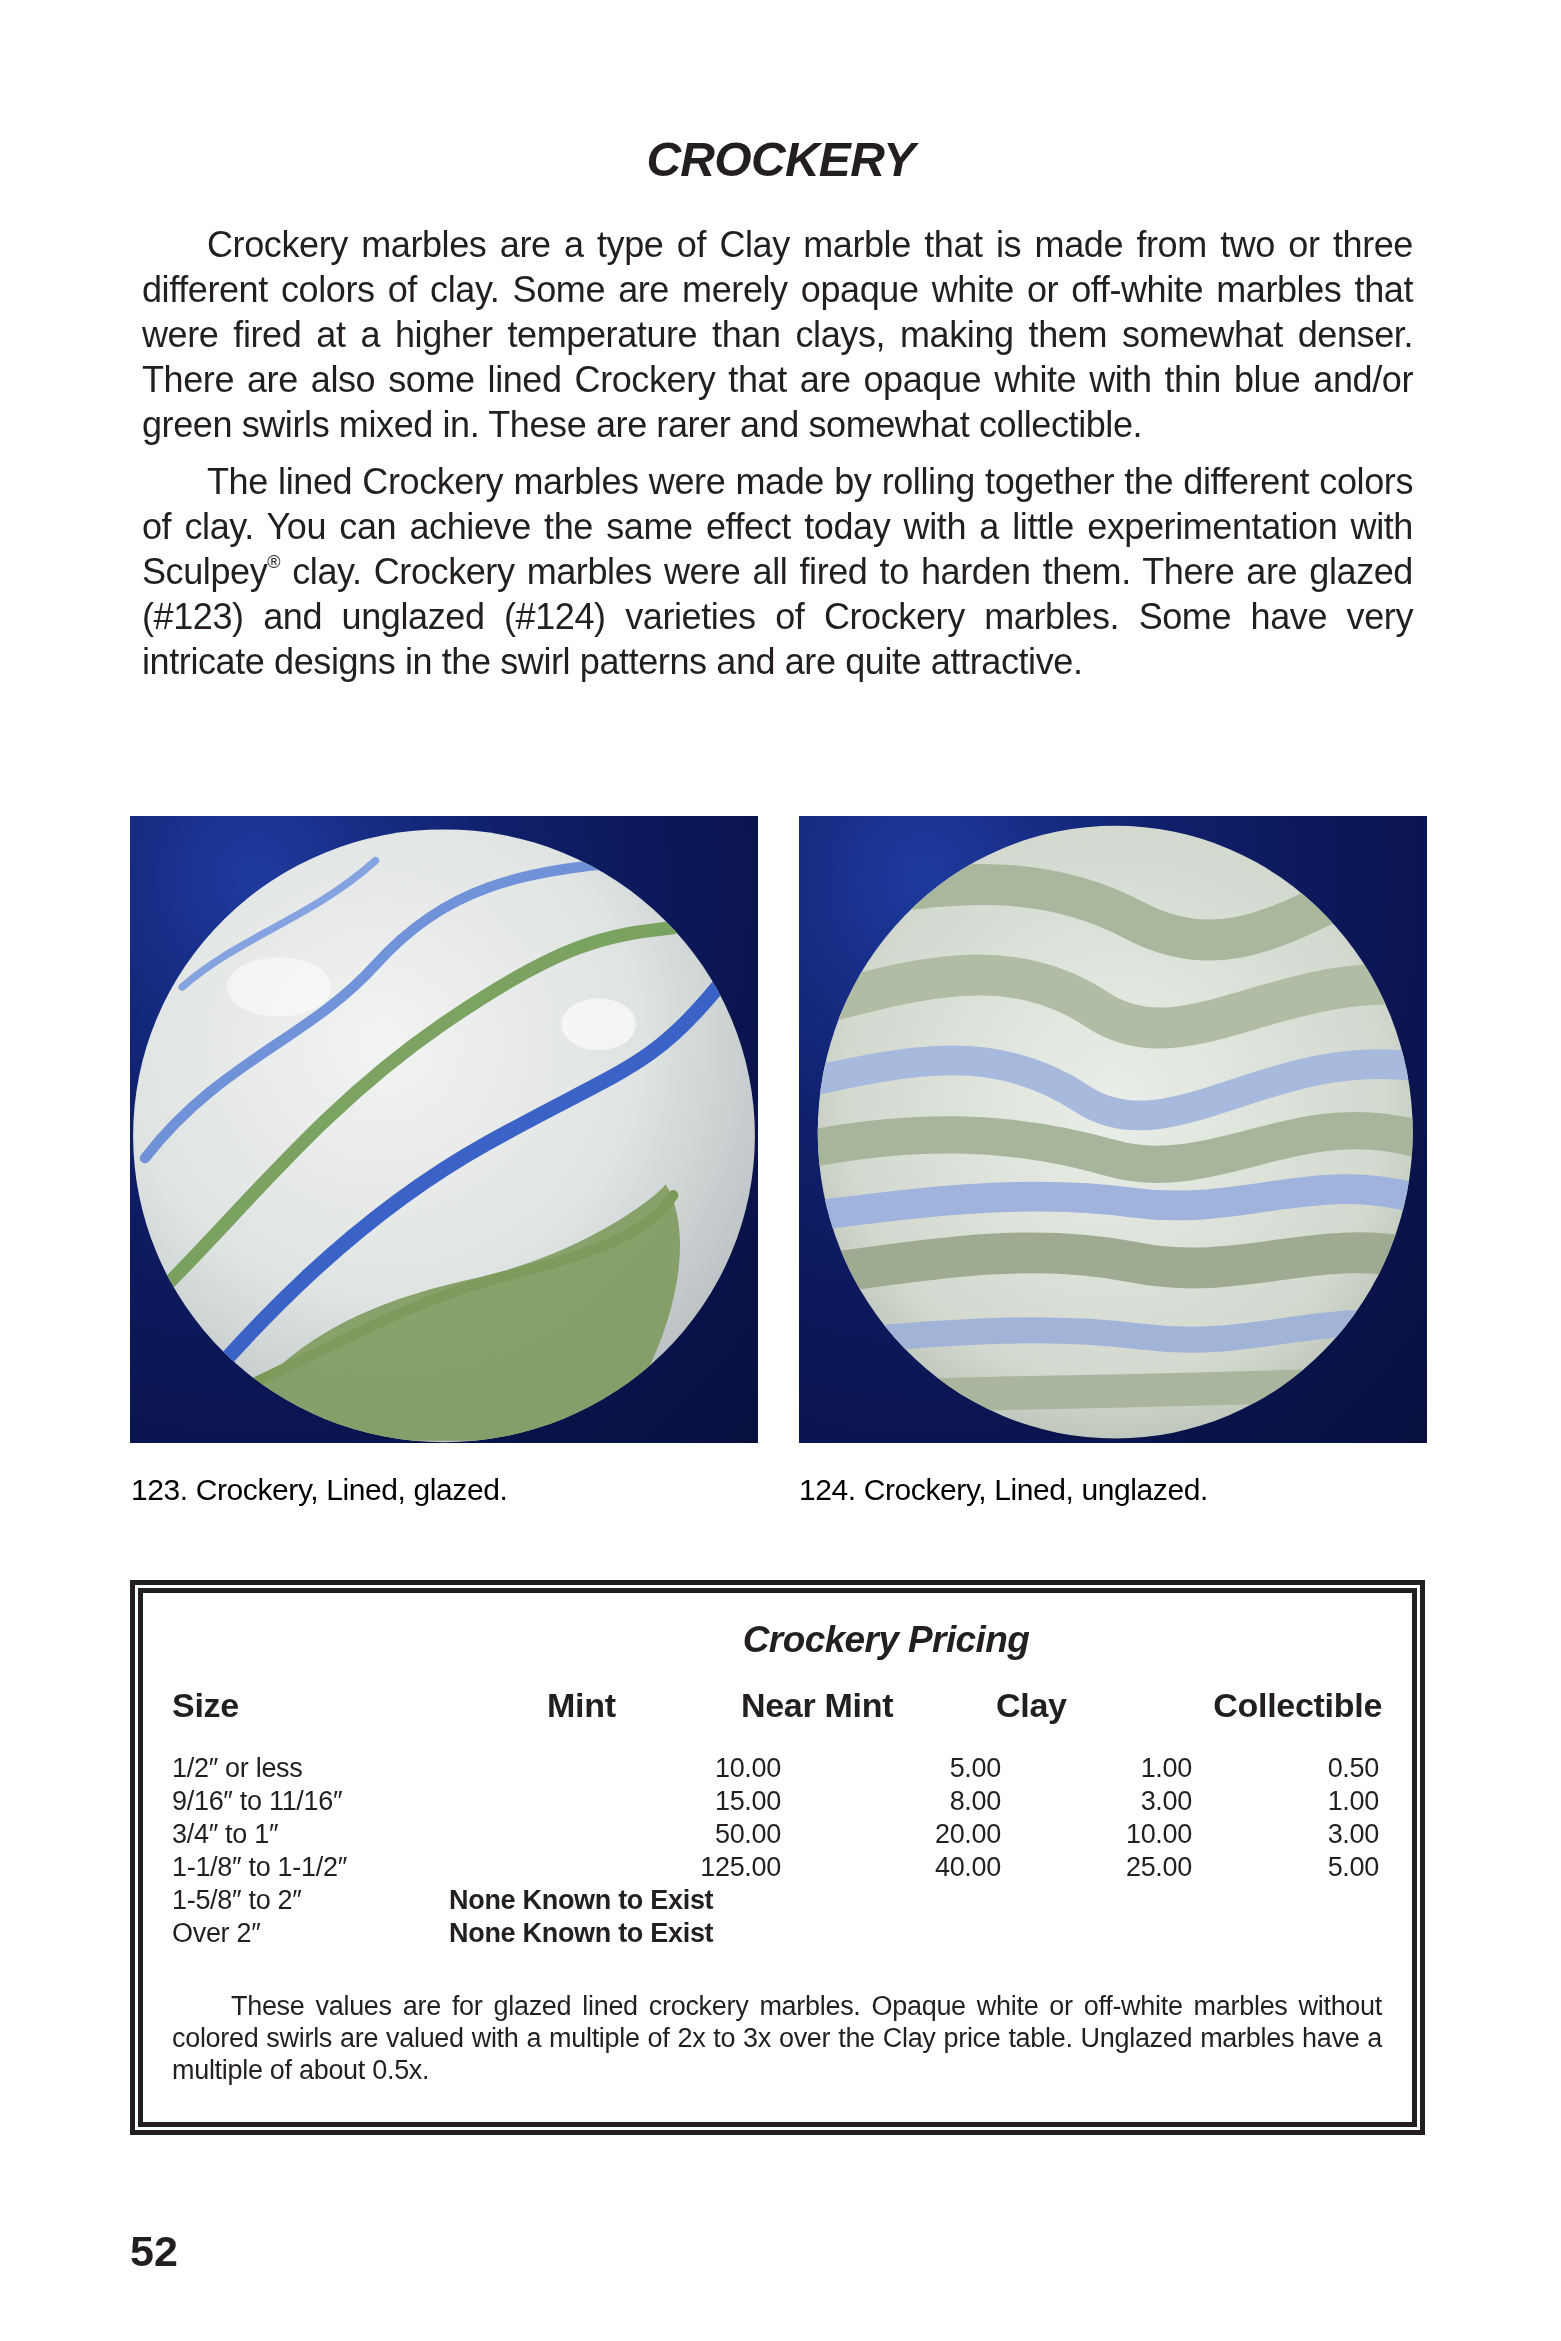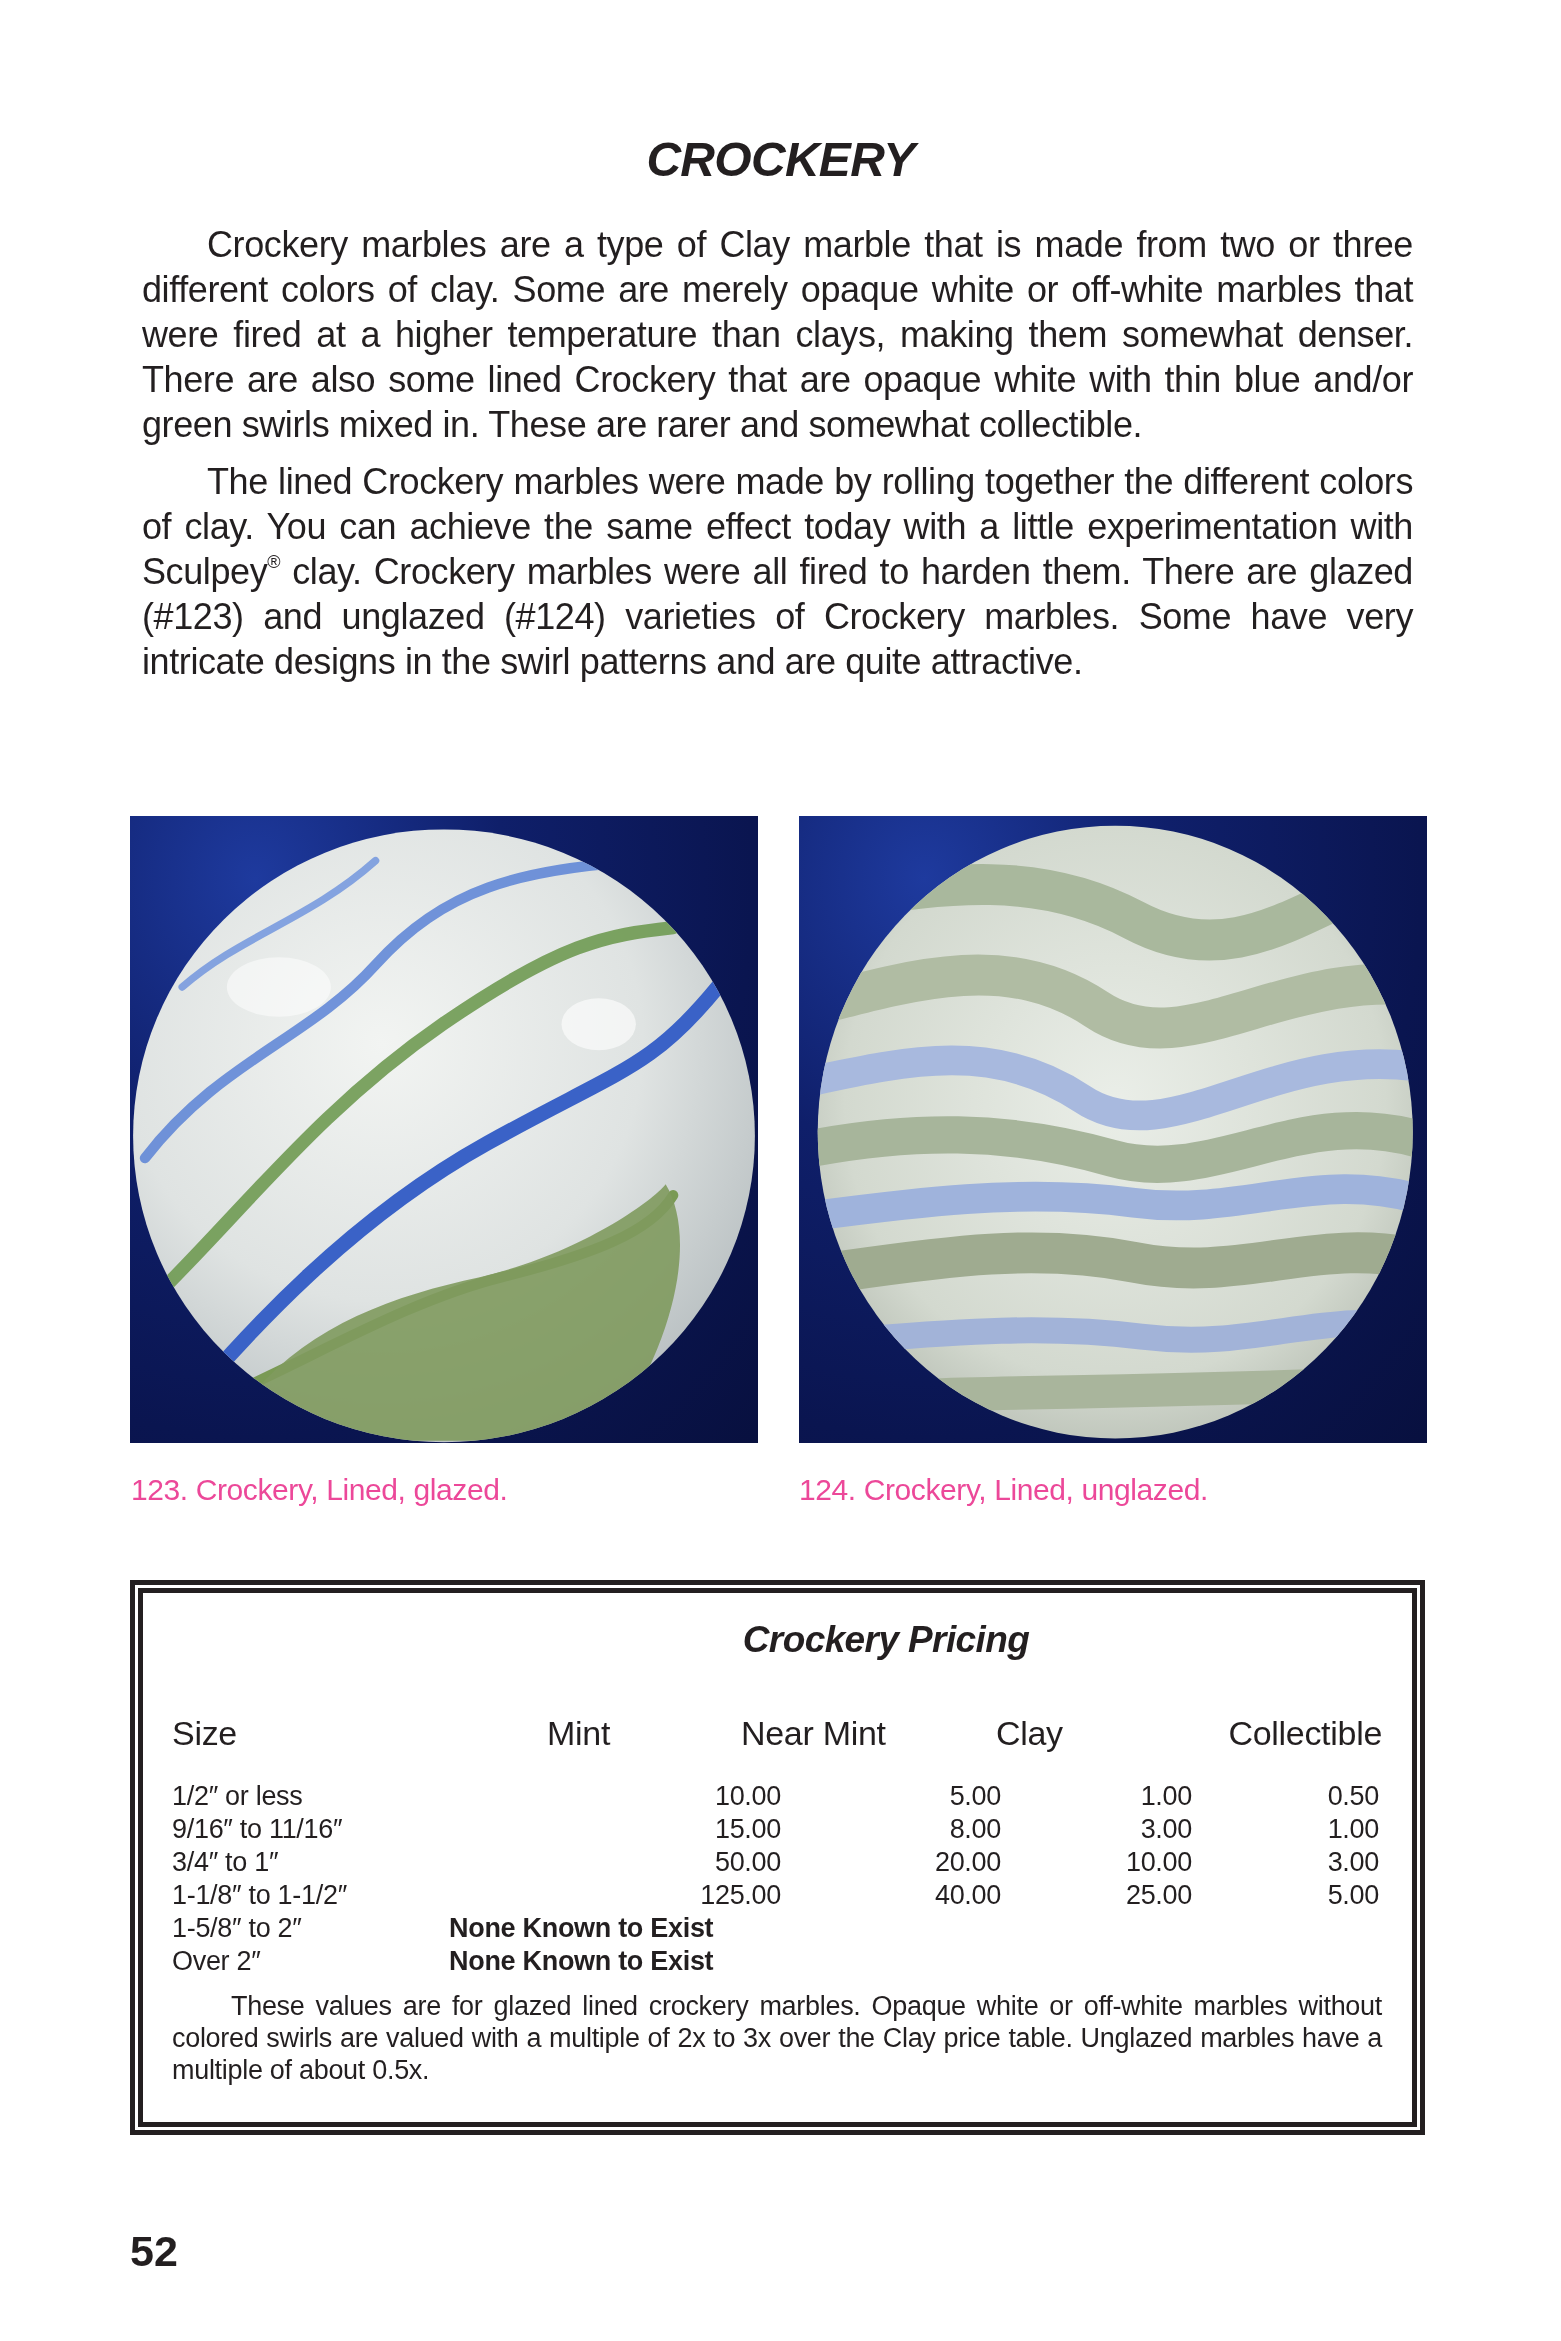--- a/index.html
+++ b/index.html
@@ -22,21 +22,21 @@
   .photo {
     position: absolute; top: 816px; width: 628px; height: 627px;
     background: radial-gradient(ellipse at 20% 10%, #1e3a9e 0%, #0f1f6a 35%, #0a1550 70%, #08103f 100%);
     overflow: hidden;
   }
   .photo-left { left: 130px; }
   .photo-right { left: 799px; }
   .photo svg { width: 100%; height: 100%; display: block; }
 
   .caption {
-    position: absolute; top: 1473px; font-size: 30px; letter-spacing: -0.4px; color: #ec4899;
+    position: absolute; top: 1473px; font-size: 30px; letter-spacing: -0.4px; color: #000000;
   }
   .caption-left { left: 131px; }
   .caption-right { left: 799px; text-align: center; }
 
   .pricing-box {
     position: absolute; left: 130px; top: 1580px; width: 1295px; height: 555px;
     box-sizing: border-box;
     border: 5.2px solid #231f20;
   }
   .pricing-box .inner1 {
@@ -48,21 +48,21 @@
     border: 4.5px solid #231f20;
   }
 
   .pricing-title {
     position: absolute; left: 130px; width: 1512px; top: 1619px;
     text-align: center; font-size: 37px; font-weight: bold; font-style: italic; letter-spacing: -0.6px;
   }
 
   .pricing-table { position: absolute; left: 172px; top: 1686px; width: 1210px; }
   .row { position: relative; height: 33px; }
-  .hdr { height: 67px; font-weight: normal; font-size: 34px; letter-spacing: -0.4px; margin-top: 28px; }
+  .hdr { height: 67px; font-weight: bold; font-size: 34px; letter-spacing: -0.4px; }
   .cell { position: absolute; top: 0; white-space: nowrap; }
   .row .cell { font-size: 27px; letter-spacing: -0.3px; }
   .hdr .cell { font-size: 34px; }
 
   .note {
     position: absolute; left: 172px; width: 1210px; top: 1990px;
     font-size: 27px; line-height: 32px; text-align: justify; letter-spacing: -0.3px;
   }
   .note p { margin: 0; text-indent: 59px; }
 

